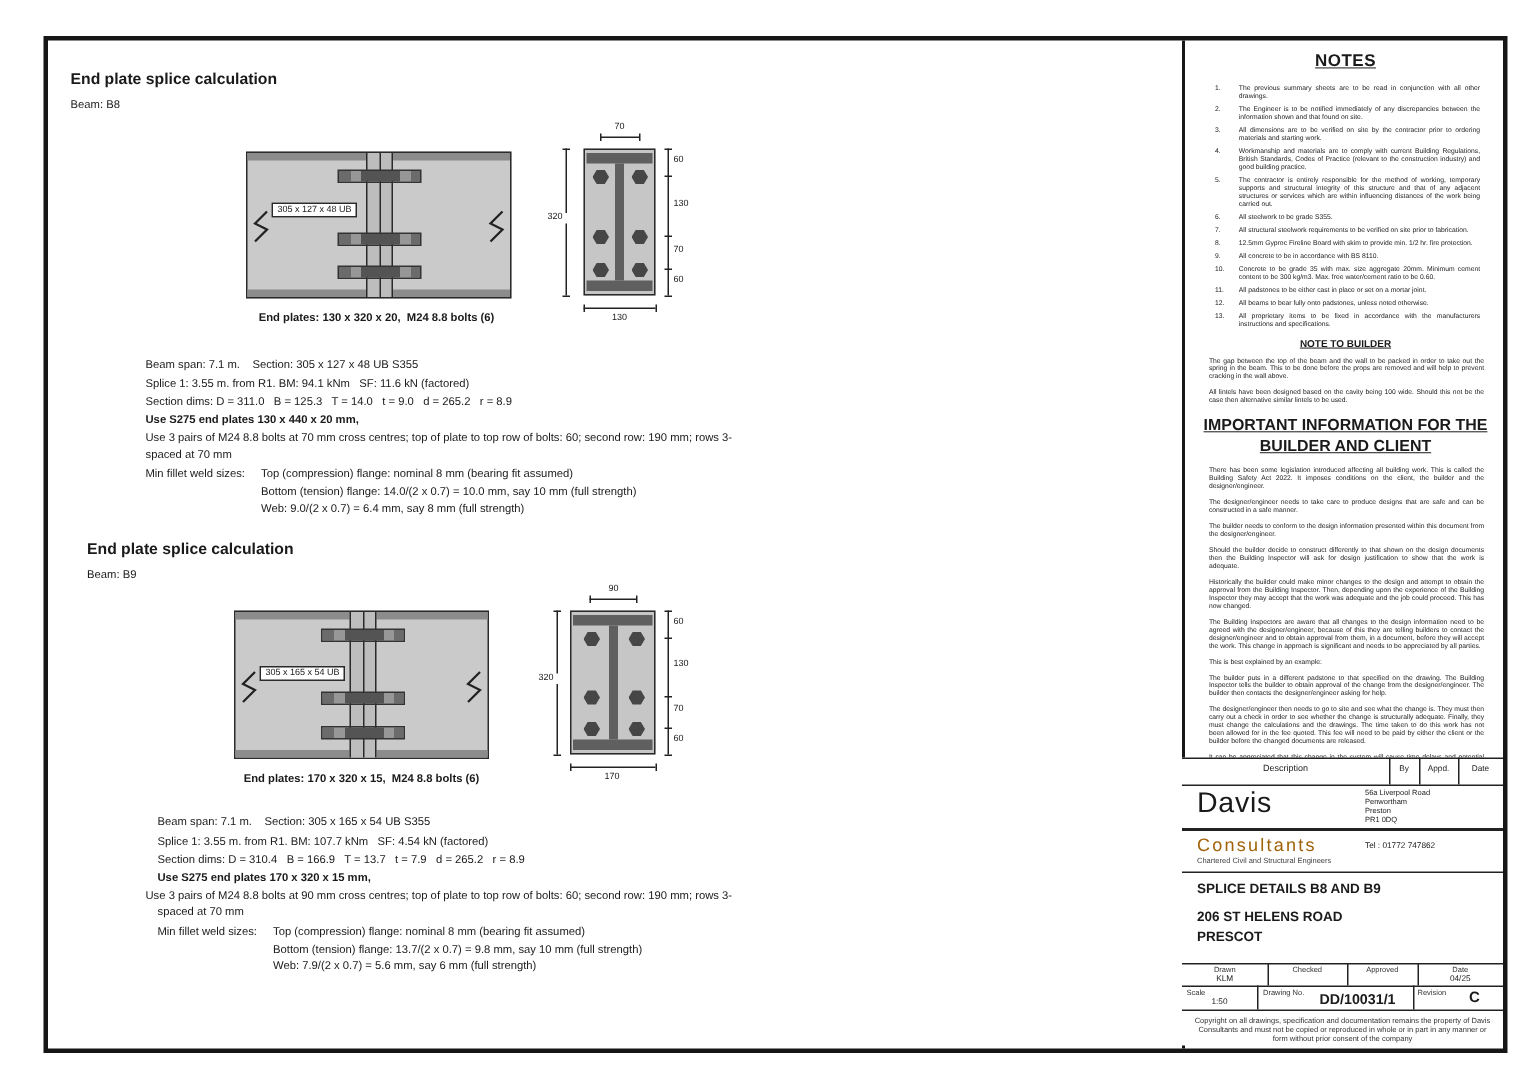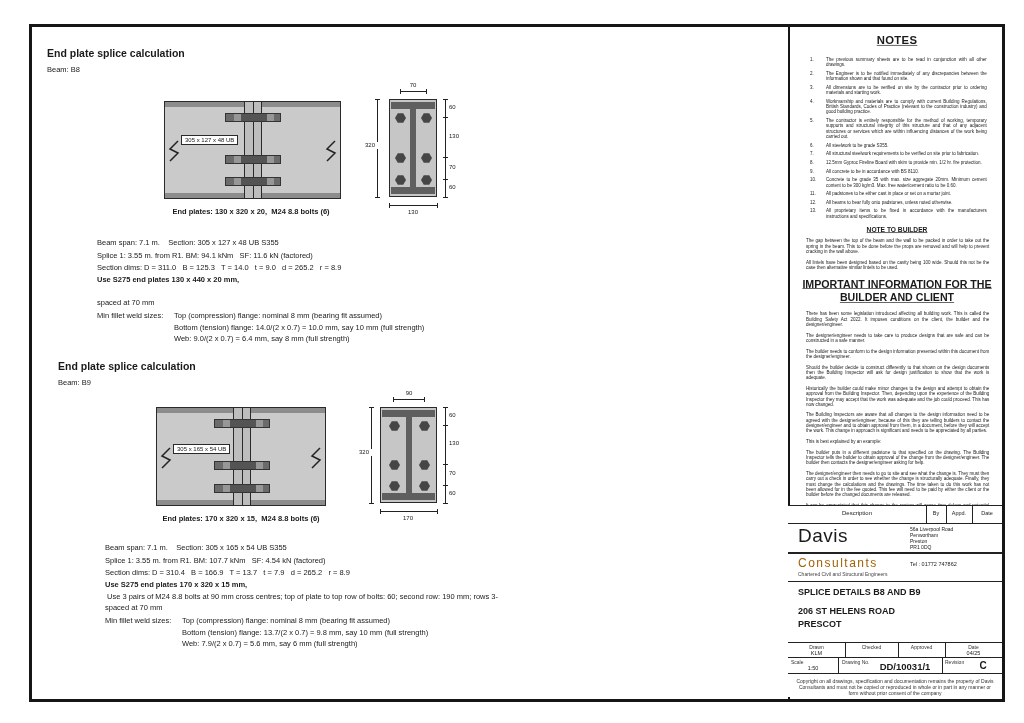--- a/index.html
+++ b/index.html
@@ -129,20 +129,21 @@
       <div class="dimlab" style="left:82px; top:22px;  width:18px; text-align:left;">60</div>
       <div class="dimlab" style="left:82px; top:51px;  width:18px; text-align:left;">130</div>
       <div class="dimlab" style="left:82px; top:82px;  width:18px; text-align:left;">70</div>
       <div class="dimlab" style="left:82px; top:102px; width:18px; text-align:left;">60</div>
     </div>
 
     <div class="abs cl" style="left:18px; top:211px;">Beam span: 7.1 m.    Section: 305 x 127 x 48 UB S355</div>
     <div class="abs cl" style="left:18px; top:224px;">Splice 1: 3.55 m. from R1. BM: 94.1 kNm   SF: 11.6 kN (factored)</div>
     <div class="abs cl" style="left:18px; top:236px;">Section dims: D = 311.0   B = 125.3   T = 14.0   t = 9.0   d = 265.2   r = 8.9</div>
     <div class="abs cl b" style="left:18px; top:248px;">Use S275 end plates 130 x 440 x 20 mm,</div>
+    <div class="abs cl" style="left:18px; top:260px;">Use 3 pairs of M24 8.8 bolts at 70 mm cross centres; top of plate to top row of bolts: 60; second row: 190 mm; rows 3-</div>
     <div class="abs cl" style="left:18px; top:271px;">spaced at 70 mm</div>
     <div class="abs cl" style="left:18px; top:284px;">Min fillet weld sizes:</div>
     <div class="abs cl" style="left:95px; top:284px;">Top (compression) flange: nominal 8 mm (bearing fit assumed)</div>
     <div class="abs cl" style="left:95px; top:296px;">Bottom (tension) flange: 14.0/(2 x 0.7) = 10.0 mm, say 10 mm (full strength)</div>
     <div class="abs cl" style="left:95px; top:307px;">Web: 9.0/(2 x 0.7) = 6.4 mm, say 8 mm (full strength)</div>
 
     <div class="abs sec-head" style="left:26px; top:333px;">End plate splice calculation</div>
     <div class="abs sec-beam" style="left:26px; top:351px;">Beam: B9</div>
 
     <div class="elev" style="left:124px; top:380px; width:170px; height:99px;">
@@ -199,21 +200,21 @@
       <div class="dimlab" style="left:86px; top:22px;  width:18px; text-align:left;">60</div>
       <div class="dimlab" style="left:86px; top:50px;  width:18px; text-align:left;">130</div>
       <div class="dimlab" style="left:86px; top:80px;  width:18px; text-align:left;">70</div>
       <div class="dimlab" style="left:86px; top:100px; width:18px; text-align:left;">60</div>
     </div>
 
     <div class="abs cl" style="left:26px; top:516px;">Beam span: 7.1 m.    Section: 305 x 165 x 54 UB S355</div>
     <div class="abs cl" style="left:26px; top:529px;">Splice 1: 3.55 m. from R1. BM: 107.7 kNm   SF: 4.54 kN (factored)</div>
     <div class="abs cl" style="left:26px; top:541px;">Section dims: D = 310.4   B = 166.9   T = 13.7   t = 7.9   d = 265.2   r = 8.9</div>
     <div class="abs cl b" style="left:26px; top:553px;text-align:center;">Use S275 end plates 170 x 320 x 15 mm,</div>
-    <div class="abs cl" style="left:28px; top:565px;">Use 3 pairs of M24 8.8 bolts at 90 mm cross centres; top of plate to top row of bolts: 60; second row: 190 mm; rows 3-</div>
+    <div class="abs cl" style="left:18px; top:565px;">Use 3 pairs of M24 8.8 bolts at 90 mm cross centres; top of plate to top row of bolts: 60; second row: 190 mm; rows 3-</div>
     <div class="abs cl" style="left:26px; top:576px;">spaced at 70 mm</div>
     <div class="abs cl" style="left:26px; top:589px;">Min fillet weld sizes:</div>
     <div class="abs cl" style="left:103px; top:589px;">Top (compression) flange: nominal 8 mm (bearing fit assumed)</div>
     <div class="abs cl" style="left:103px; top:601px;">Bottom (tension) flange: 13.7/(2 x 0.7) = 9.8 mm, say 10 mm (full strength)</div>
     <div class="abs cl" style="left:103px; top:612px;">Web: 7.9/(2 x 0.7) = 5.6 mm, say 6 mm (full strength)</div>
 
     <div class="divider"></div>
 
     <div class="notes-wrap">
       <div class="notes-title">NOTES</div>

